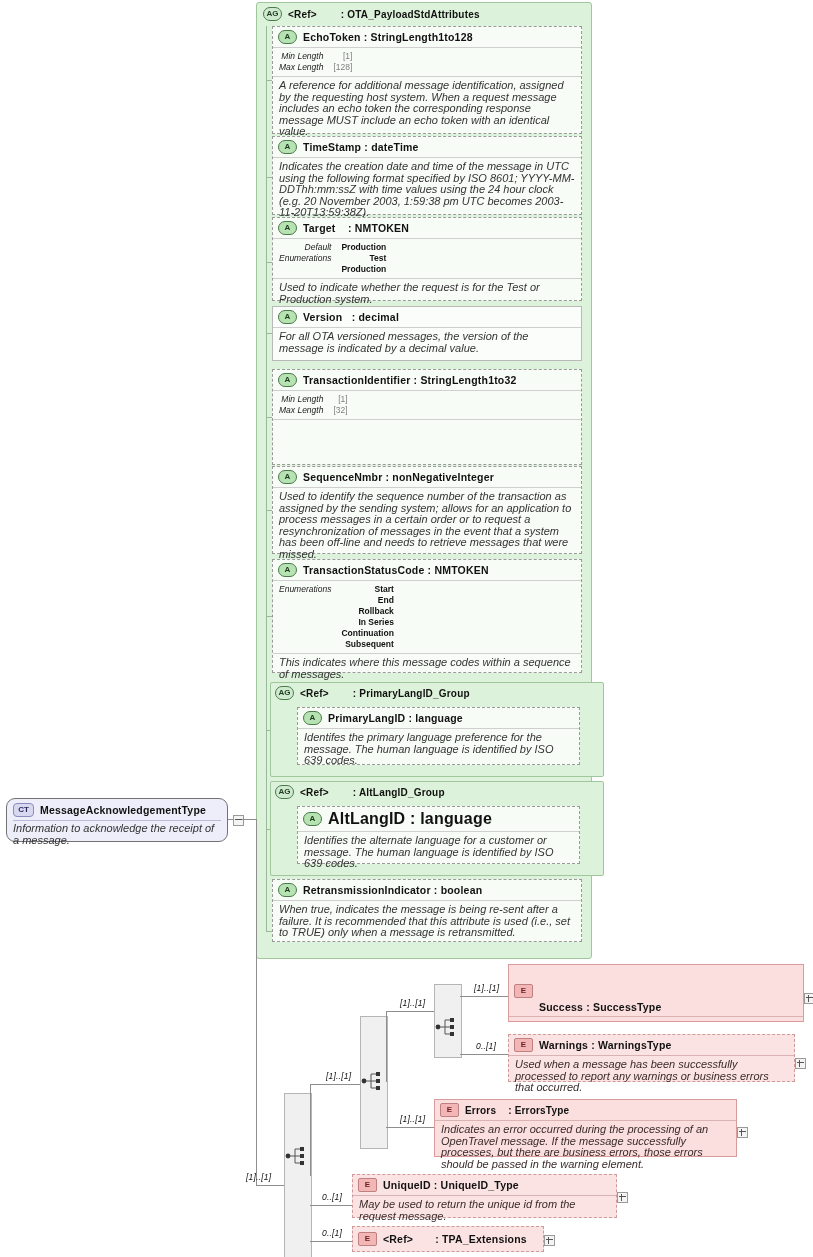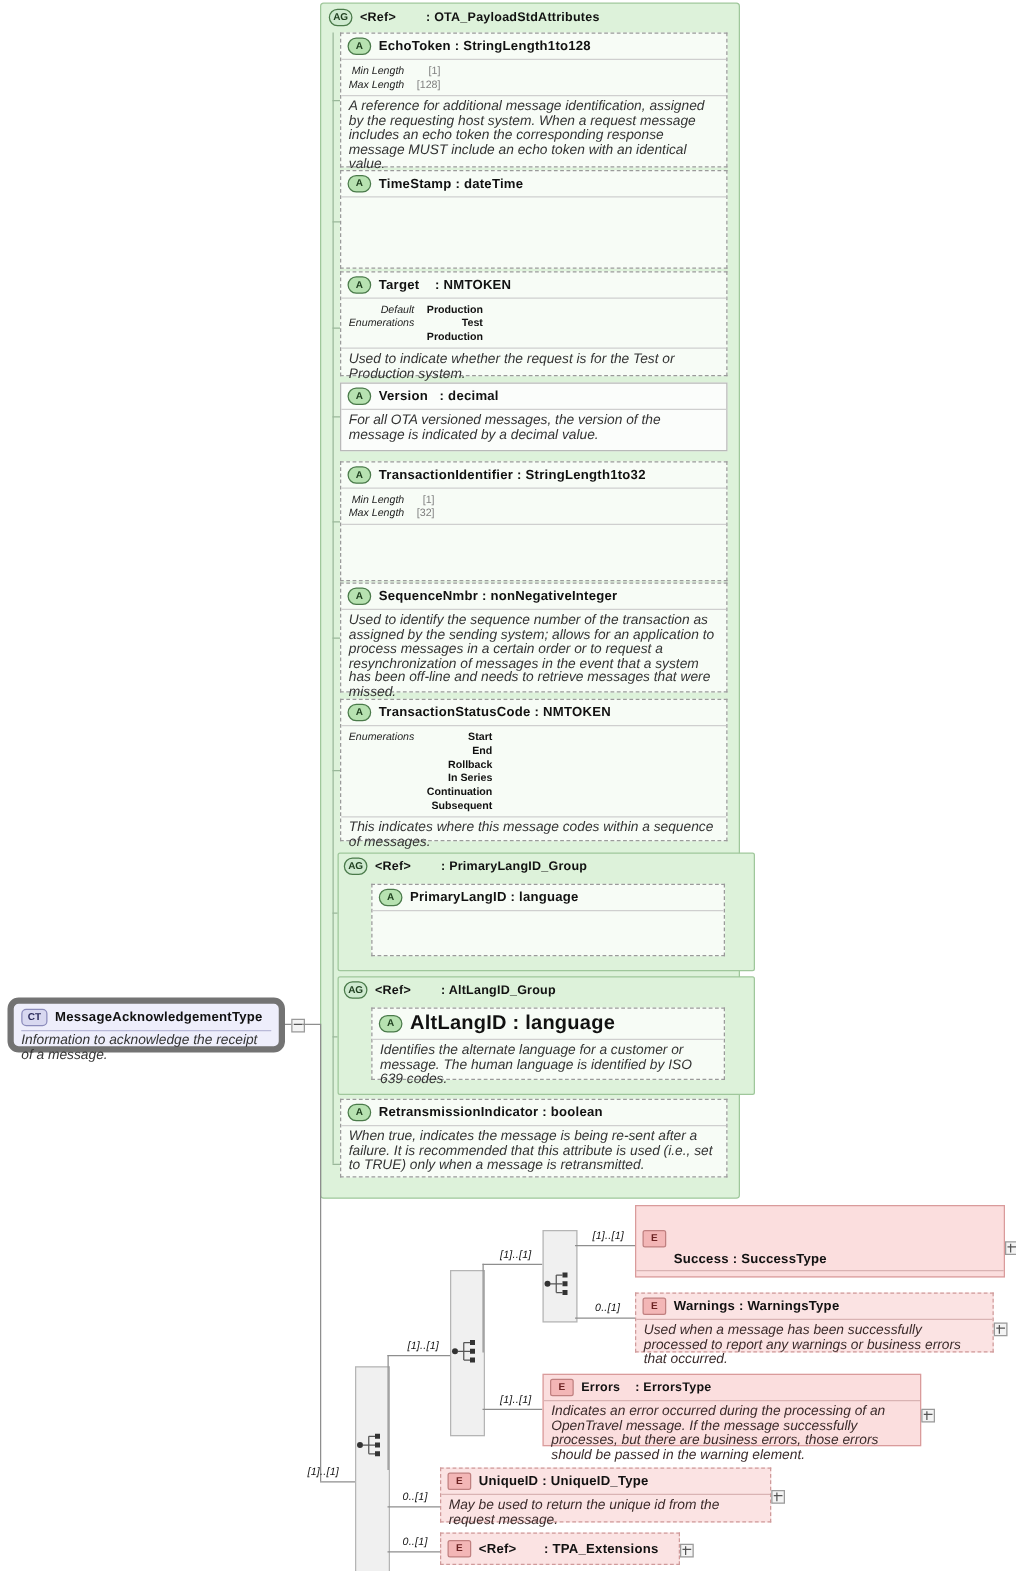--- a/index.html
+++ b/index.html
@@ -44,21 +44,21 @@
   .grp.outer{background:#ddf2da;border:1px solid #9fc79b;}
 
   
   .elem{background:#fbdede;border:1px solid #d99b9b;}
   .elem.optional{background:#fbe3e3;border:1px dashed #cf9a9a;}
   .elem .docline{border-top:1px solid #d9b3b3;}
   .elem .doc{color:#3a2a2a;}
 
   
   .ct{
-    background:#eeeefb;border:5px solid #737373;border-radius:9px;
+    background:#eeeefb;border:1px solid #737373;border-radius:9px;
   }
   .ct .docline{border-top:1px solid #b9b9d8;}
 
   
   .line{position:absolute;background:#8e8e8e;}
   .hline{height:1px;}
   .vline{width:1px;}
   .tline{position:absolute;background:#9ab89a;}
 
   .card{
@@ -117,20 +117,21 @@
   <div class="doc">A reference for additional message identification, assigned by the requesting host system. When a request message includes an echo token the corresponding response message MUST include an echo token with an identical value.</div>
 </div>
 <div class="abs tline" style="left:266px;top:80px;width:6px;height:1px;"></div>
 
 <div class="abs attr optional" style="left:272px;top:136px;width:310px;height:79px;">
   <div class="hdr">
     <span class="badge a">A</span>
     <span class="title" style="font-size:10.5px;">TimeStamp : dateTime</span>
   </div>
   <div class="docline"></div>
+  <div class="doc">Indicates the creation date and time of the message in UTC using the following format specified by ISO 8601; YYYY-MM-DDThh:mm:ssZ with time values using the 24 hour clock (e.g. 20 November 2003, 1:59:38 pm UTC becomes 2003-11-20T13:59:38Z).</div>
 </div>
 <div class="abs tline" style="left:266px;top:177px;width:6px;height:1px;"></div>
 
 <div class="abs attr optional" style="left:272px;top:217px;width:310px;height:84px;">
   <div class="hdr">
     <span class="badge a">A</span>
     <span class="title" style="font-size:10.5px;">Target    : NMTOKEN</span>
   </div>
   <div class="docline"></div>
   <div class="facets">
@@ -228,20 +229,21 @@
     <span class="badge ag">AG</span>
     <span class="title">&lt;Ref&gt;</span>
     <span class="title" style="margin-left:18px;">: PrimaryLangID_Group</span>
   </div>
   <div class="abs attr optional" style="left:26px;top:24px;width:283px;height:58px;">
     <div class="hdr">
       <span class="badge a">A</span>
       <span class="title" style="font-size:10.5px;">PrimaryLangID : language</span>
     </div>
     <div class="docline"></div>
+    <div class="doc">Identifes the primary language preference for the message.  The human language is identified by ISO 639 codes.</div>
   </div>
 </div>
 <div class="abs tline" style="left:266px;top:730px;width:4px;height:1px;"></div>
 
 <div class="abs grp" style="left:270px;top:781px;width:334px;height:95px;">
   <div class="hdr" style="padding-left:4px;">
     <span class="badge ag">AG</span>
     <span class="title">&lt;Ref&gt;</span>
     <span class="title" style="margin-left:18px;">: AltLangID_Group</span>
   </div>

